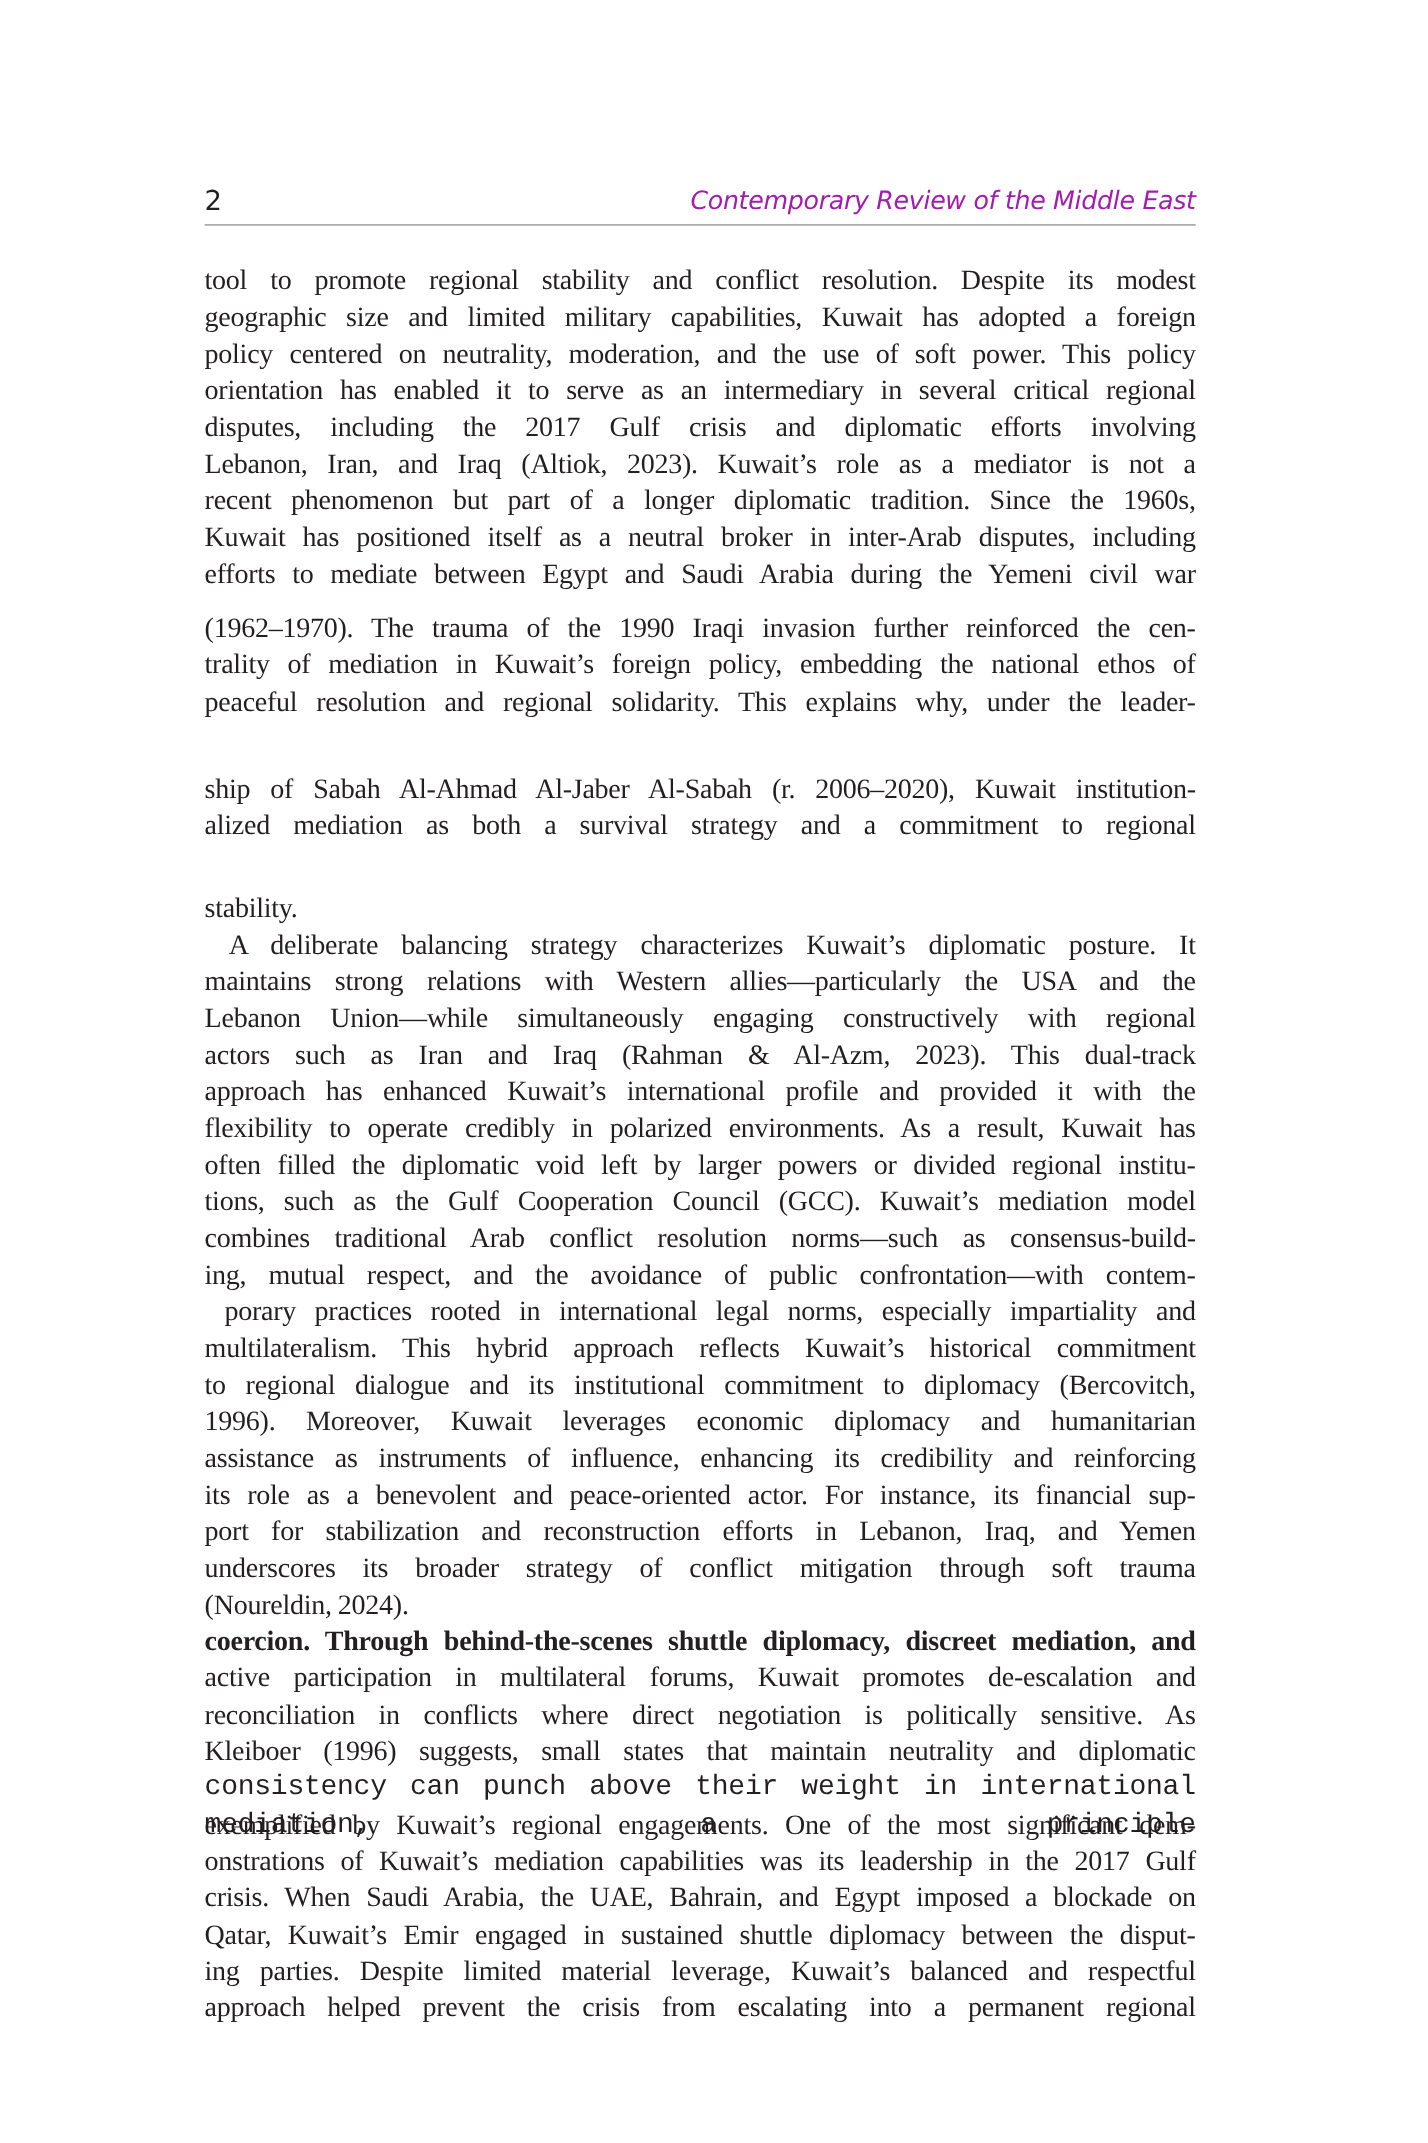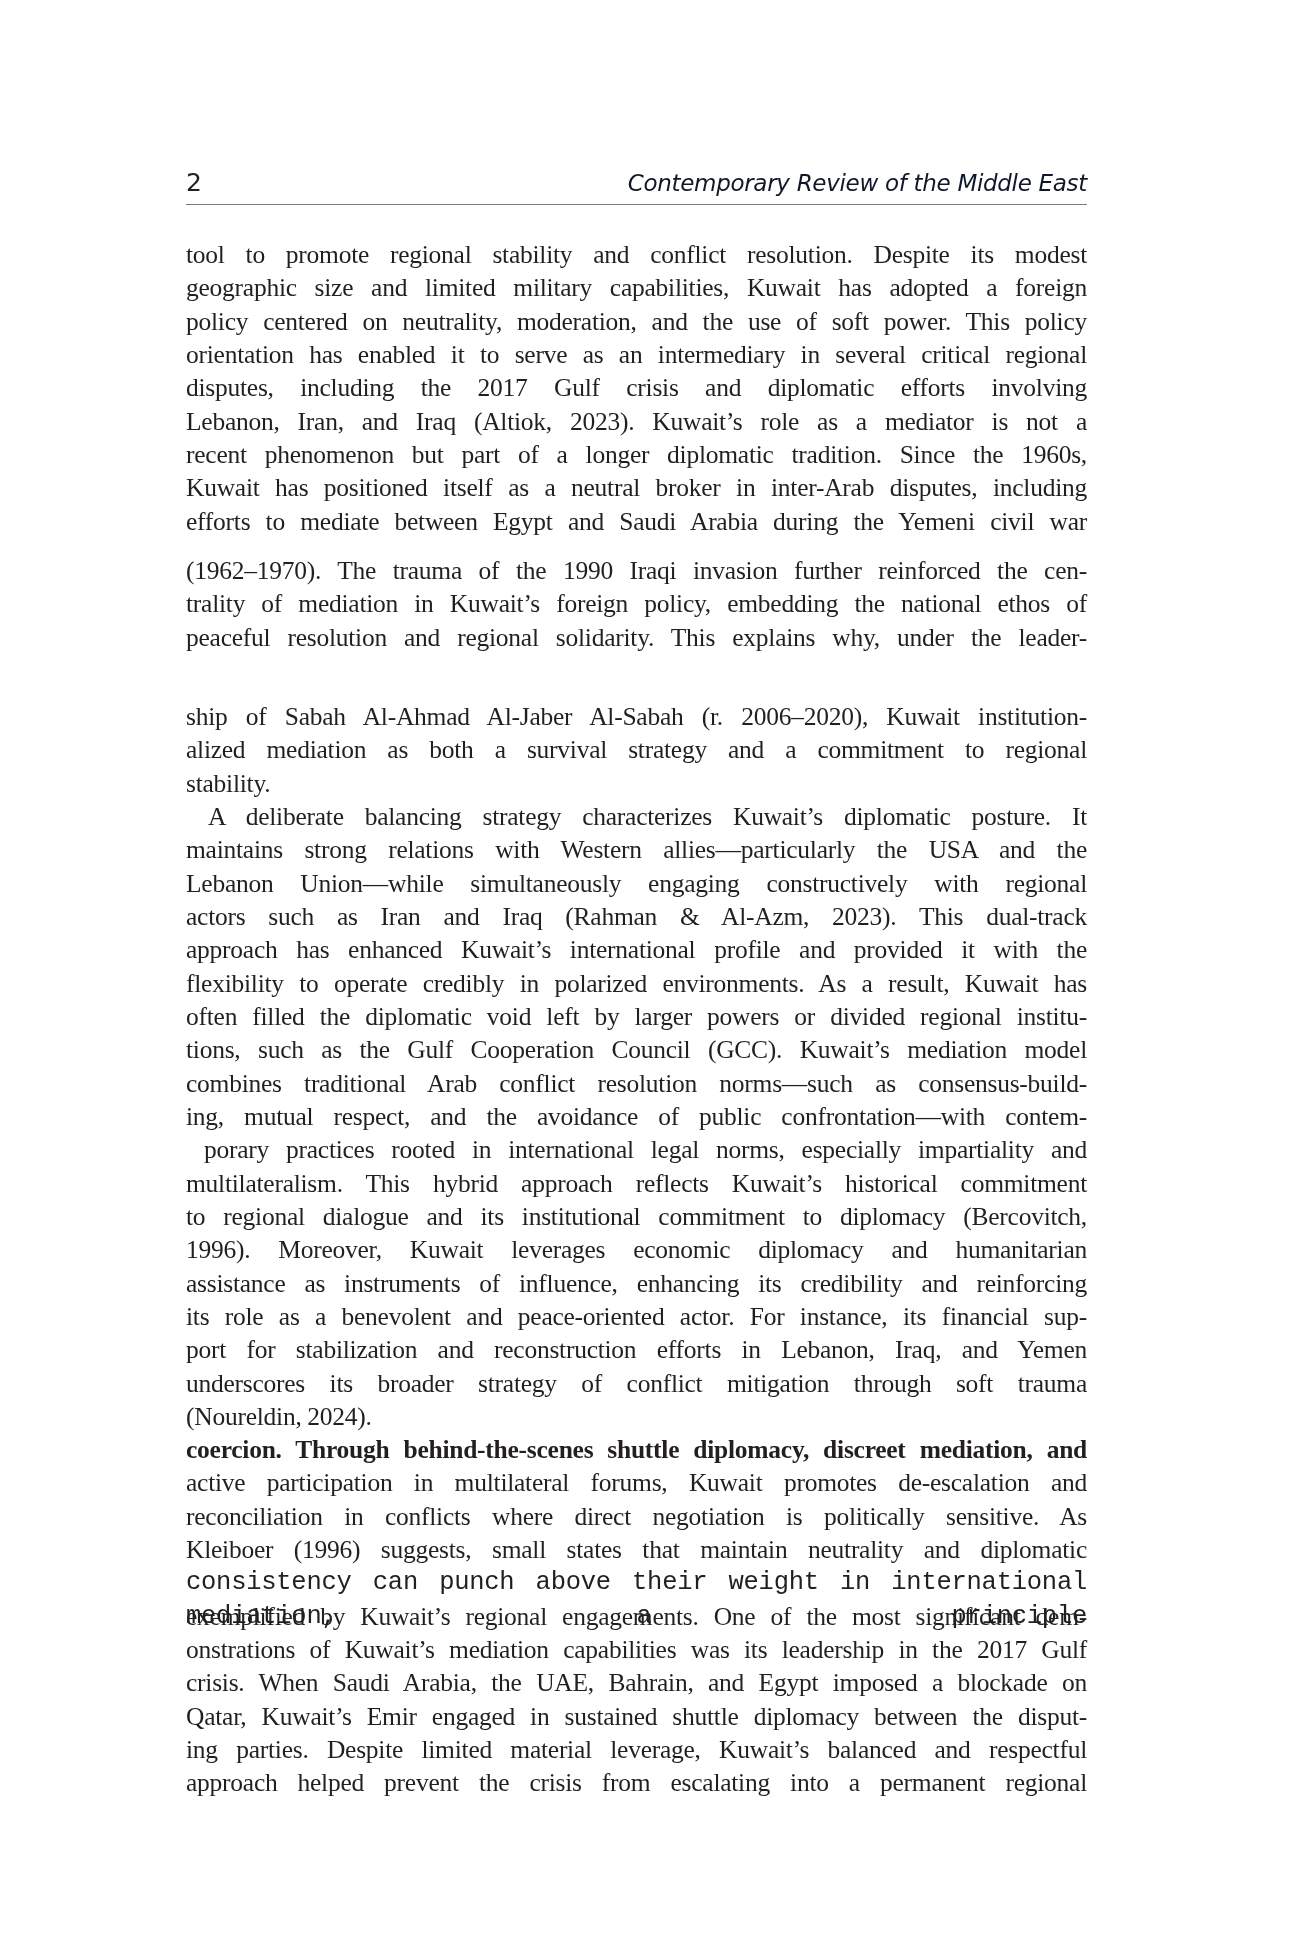--- a/index.html
+++ b/index.html
@@ -31,21 +31,21 @@
       line-height: 34px;
       color: #231f20;
     }
     .journal-title {
       position: absolute;
       right: 0;
       top: 0;
       font-size: 23px;
       line-height: 34px;
       font-style: italic;
-      color: #0f172a;
+      color: #a21caf;
       letter-spacing: -0.3px;
     }
     .body-text {
       position: absolute;
       left: 186px;
       top: 238px;
       width: 901px;
       font-family: "Liberation Serif", "DejaVu Serif", serif;
       font-size: 25.5px;
       line-height: 33.33px;
@@ -94,21 +94,21 @@
     <span class="line" style="white-space: normal;">disputes, including the 2017 Gulf crisis and diplomatic efforts involving</span>
     <span class="line" style="white-space: normal;">Lebanon, Iran, and Iraq (Altiok, 2023). Kuwait’s role as a mediator is not a</span>
     <span class="line" style="white-space: normal;">recent phenomenon but part of a longer diplomatic tradition. Since the 1960s,</span>
     <span class="line" style="white-space: normal;">Kuwait has positioned itself as a neutral broker in inter-Arab disputes, including</span>
     <span class="line" style="white-space: normal;">efforts to mediate between Egypt and Saudi Arabia during the Yemeni civil war</span>
     <span class="line" style="white-space: normal; margin-top: 16px;">(1962–1970). The trauma of the 1990 Iraqi invasion further reinforced the cen-</span>
     <span class="line" style="white-space: normal;">trality of mediation in Kuwait’s foreign policy, embedding the national ethos of</span>
     <span class="line" style="white-space: normal;">peaceful resolution and regional solidarity. This explains why, under the leader-</span>
     <span class="line" style="white-space: normal; margin-top: 46px;">ship of Sabah Al-Ahmad Al-Jaber Al-Sabah (r. 2006–2020), Kuwait institution-</span>
     <span class="line" style="white-space: normal;">alized mediation as both a survival strategy and a commitment to regional</span>
-    <span class="line last" style="white-space: nowrap;">stability.</span>
+    <span class="line last" style="white-space: nowrap; margin-top: 42px;">stability.</span>
   </div>
 
   <div class="para">
     <span class="line indent" style="white-space: normal;">A deliberate balancing strategy characterizes Kuwait’s diplomatic posture. It</span>
     <span class="line" style="white-space: normal;">maintains strong relations with Western allies—particularly the USA and the</span>
     <span class="line" style="white-space: normal;">Lebanon Union—while simultaneously engaging constructively with regional</span>
     <span class="line" style="white-space: normal;">actors such as Iran and Iraq (Rahman &amp; Al-Azm, 2023). This dual-track</span>
     <span class="line" style="white-space: normal;">approach has enhanced Kuwait’s international profile and provided it with the</span>
     <span class="line" style="white-space: normal;">flexibility to operate credibly in polarized environments. As a result, Kuwait has</span>
     <span class="line" style="white-space: normal;">often filled the diplomatic void left by larger powers or divided regional institu-</span>

